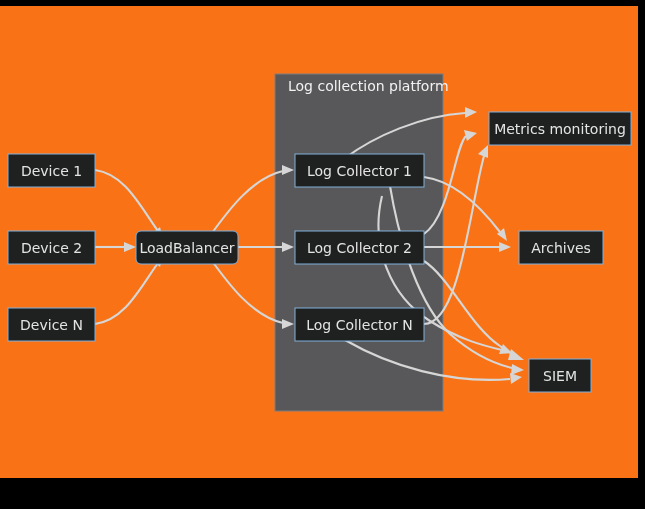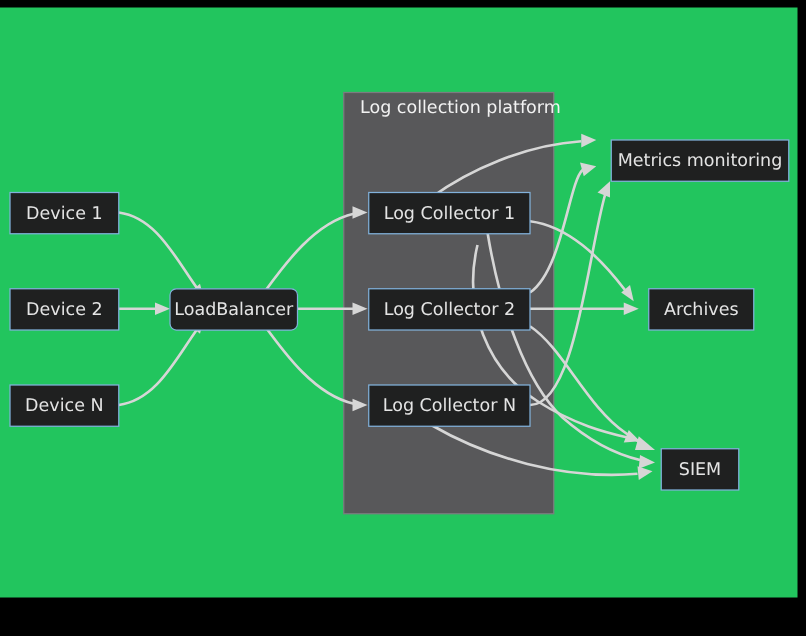--- a/index.html
+++ b/index.html
@@ -12,21 +12,21 @@
     height: 509px;
     overflow: hidden;
     font-family: "DejaVu Sans", sans-serif;
   }
   #canvas {
     position: absolute;
     left: 0;
     top: 6px;
     width: 638px;
     height: 472px;
-    background: #22c55e;
+    background: #f97316;
   }
   #diagram {
     position: absolute;
     left: 0;
     top: 0;
     width: 638px;
     height: 472px;
   }
   .node-rect {
     fill: #1f2020;

